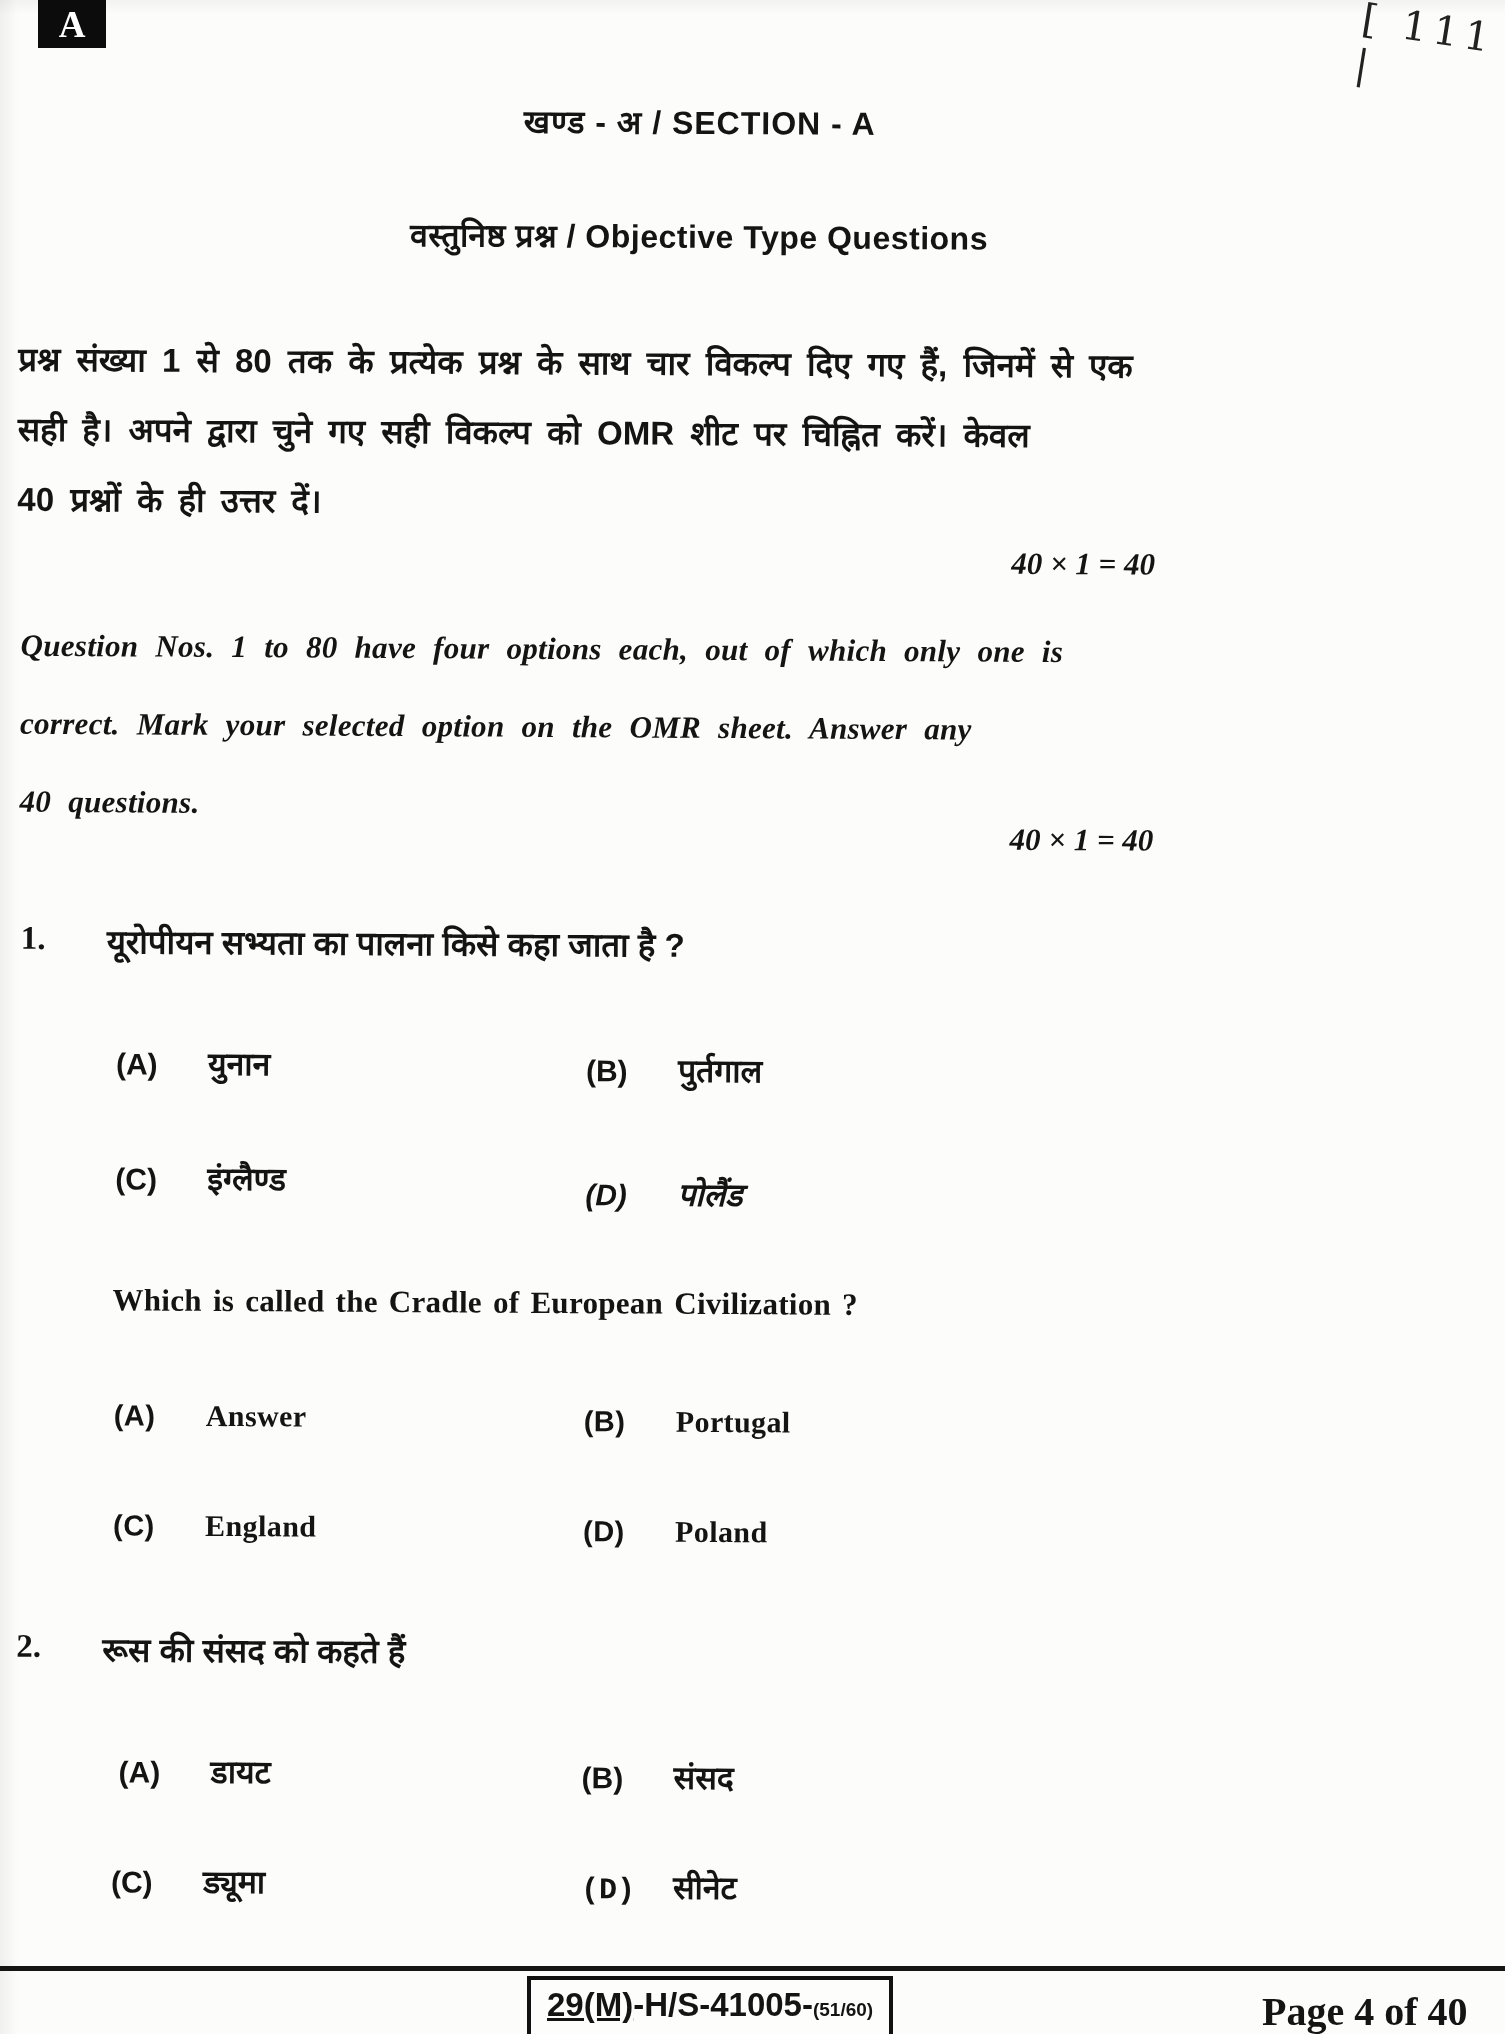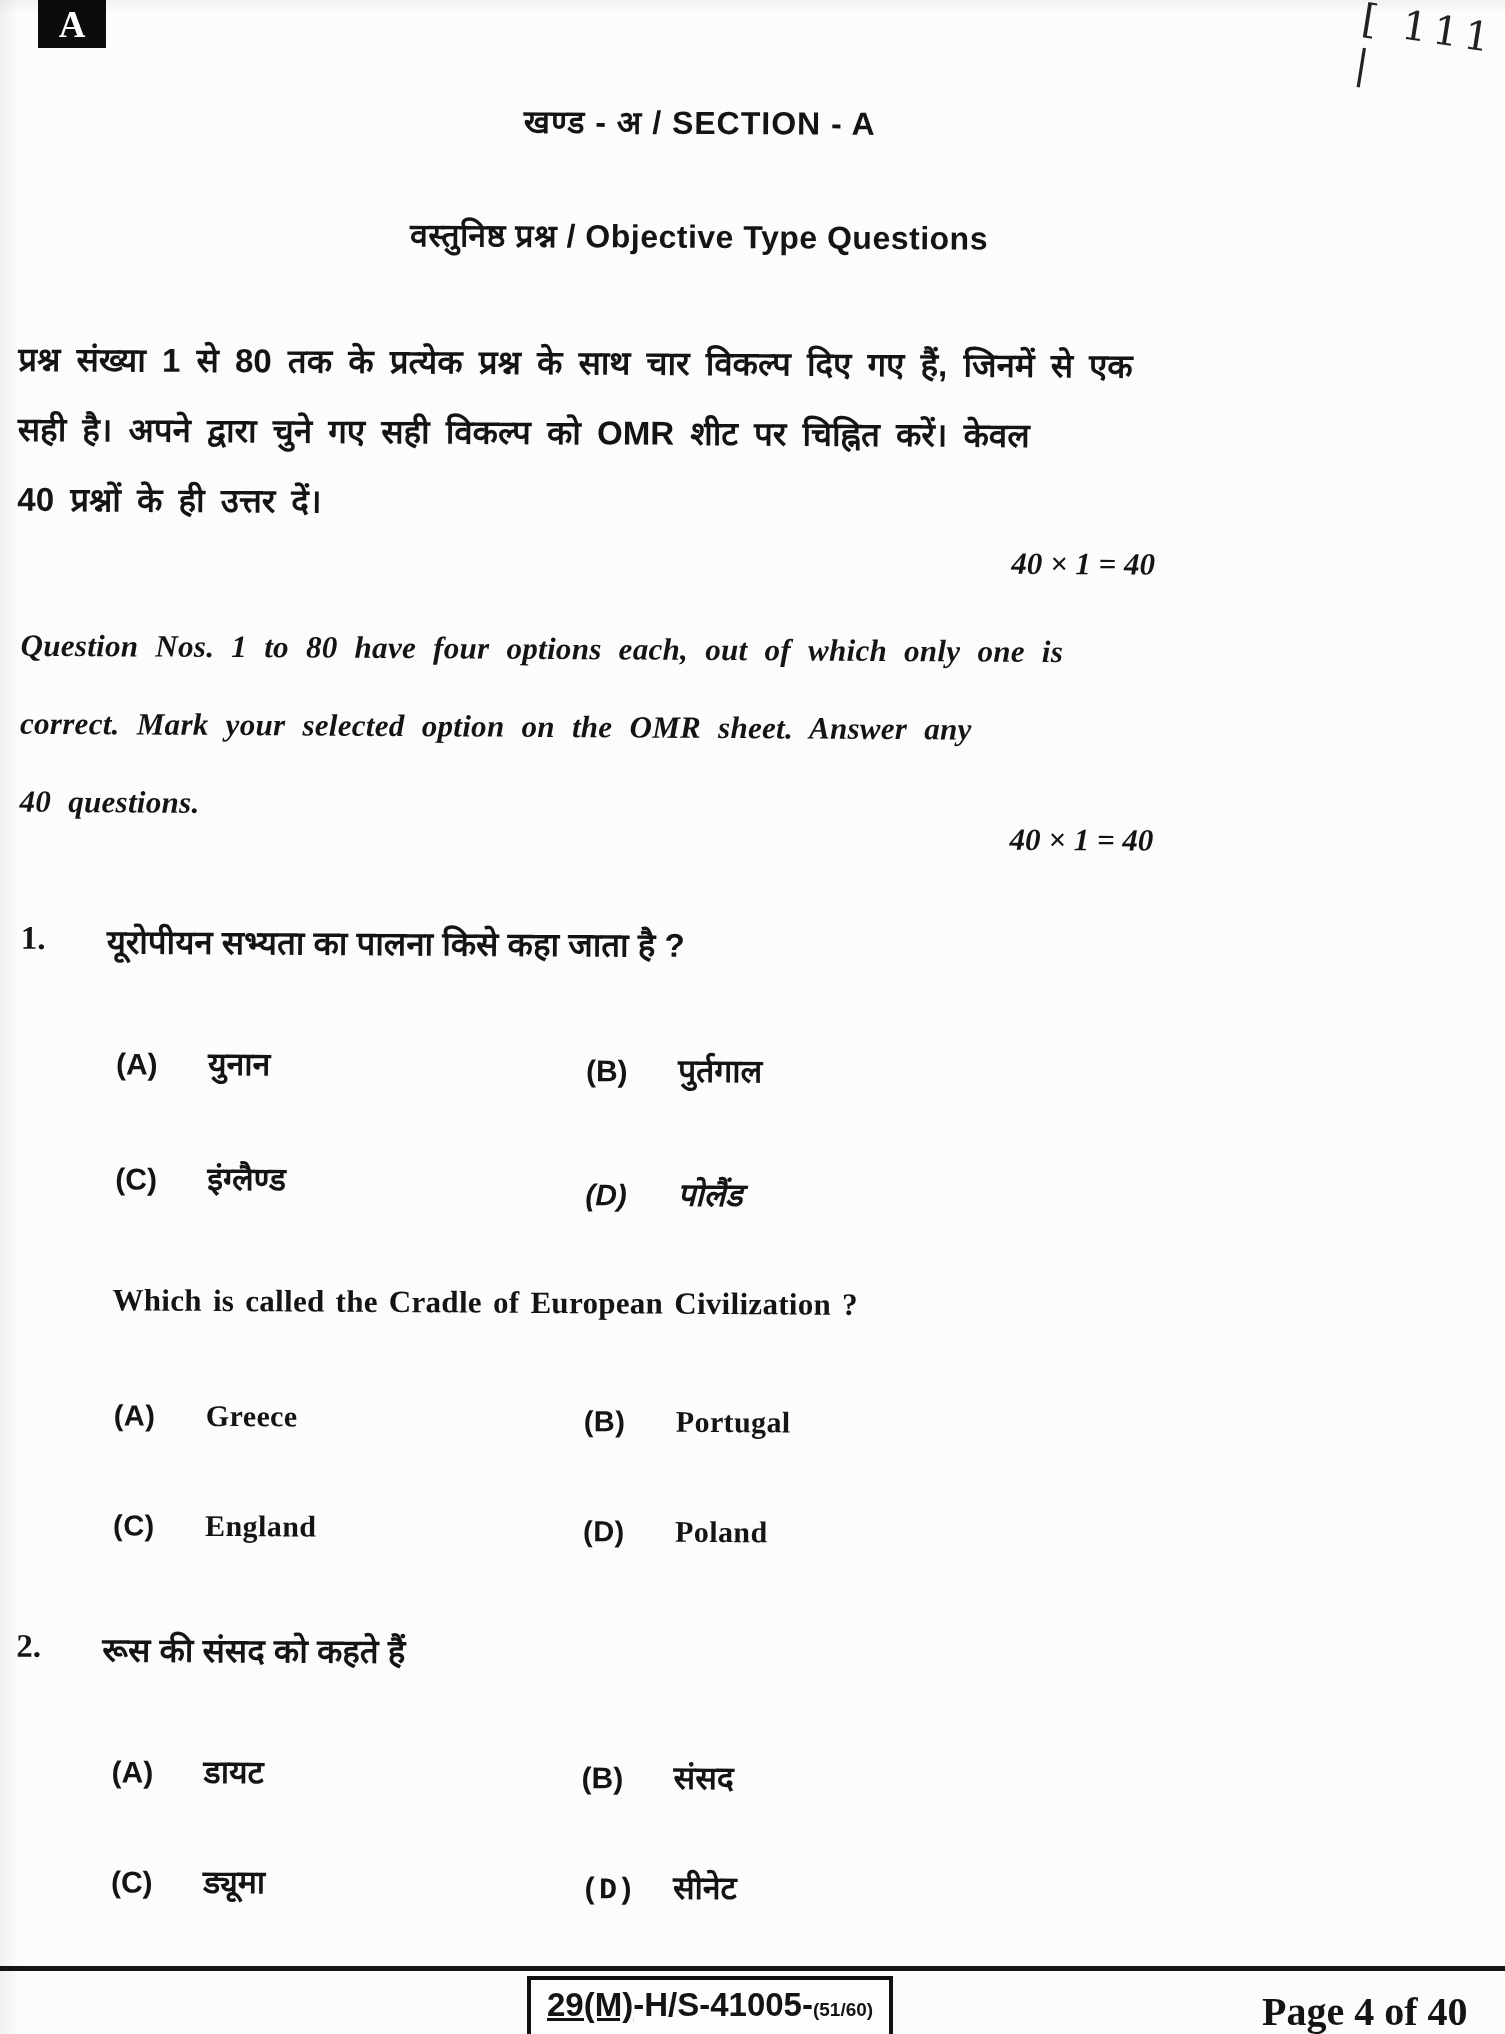--- a/index.html
+++ b/index.html
@@ -125,36 +125,36 @@
     <div class="opt hi col1" style="top:1155px;">
       <span class="lbl">(C)</span><span>इंग्लैण्ड</span>
     </div>
     <div class="opt hi col2" style="top:1168px;font-style:italic;">
       <span class="lbl">(D)</span><span>पोलैंड</span>
     </div>
 
     <div class="q-text-en" style="top:1282px;">Which is called the Cradle of European Civilization ?</div>
 
     <div class="opt en col1" style="top:1398px;">
-      <span class="lbl">(A)</span><span>Greece</span>
+      <span class="lbl">(A)</span><span>Answer</span>
     </div>
     <div class="opt en col2" style="top:1401px;">
       <span class="lbl">(B)</span><span>Portugal</span>
     </div>
     <div class="opt en col1" style="top:1508px;">
       <span class="lbl">(C)</span><span>England</span>
     </div>
     <div class="opt en col2" style="top:1511px;">
       <span class="lbl">(D)</span><span>Poland</span>
     </div>
 
     <div class="q-num" style="top:1628px;">2.</div>
     <div class="q-text-hi" style="top:1626px;">रूस की संसद को कहते हैं</div>
 
-    <div class="opt hi col1" style="top:1748px;">
+    <div class="opt hi col1" style="top:1748px;margin-left:7px;">
       <span class="lbl">(A)</span><span>डायट</span>
     </div>
     <div class="opt hi col2" style="top:1751px;">
       <span class="lbl">(B)</span><span>संसद</span>
     </div>
     <div class="opt hi col1" style="top:1858px;">
       <span class="lbl">(C)</span><span>ड्यूमा</span>
     </div>
     <div class="opt hi col2" style="top:1861px;font-family:Liberation Mono, monospace;">
       <span class="lbl">(D)</span><span>सीनेट</span>

